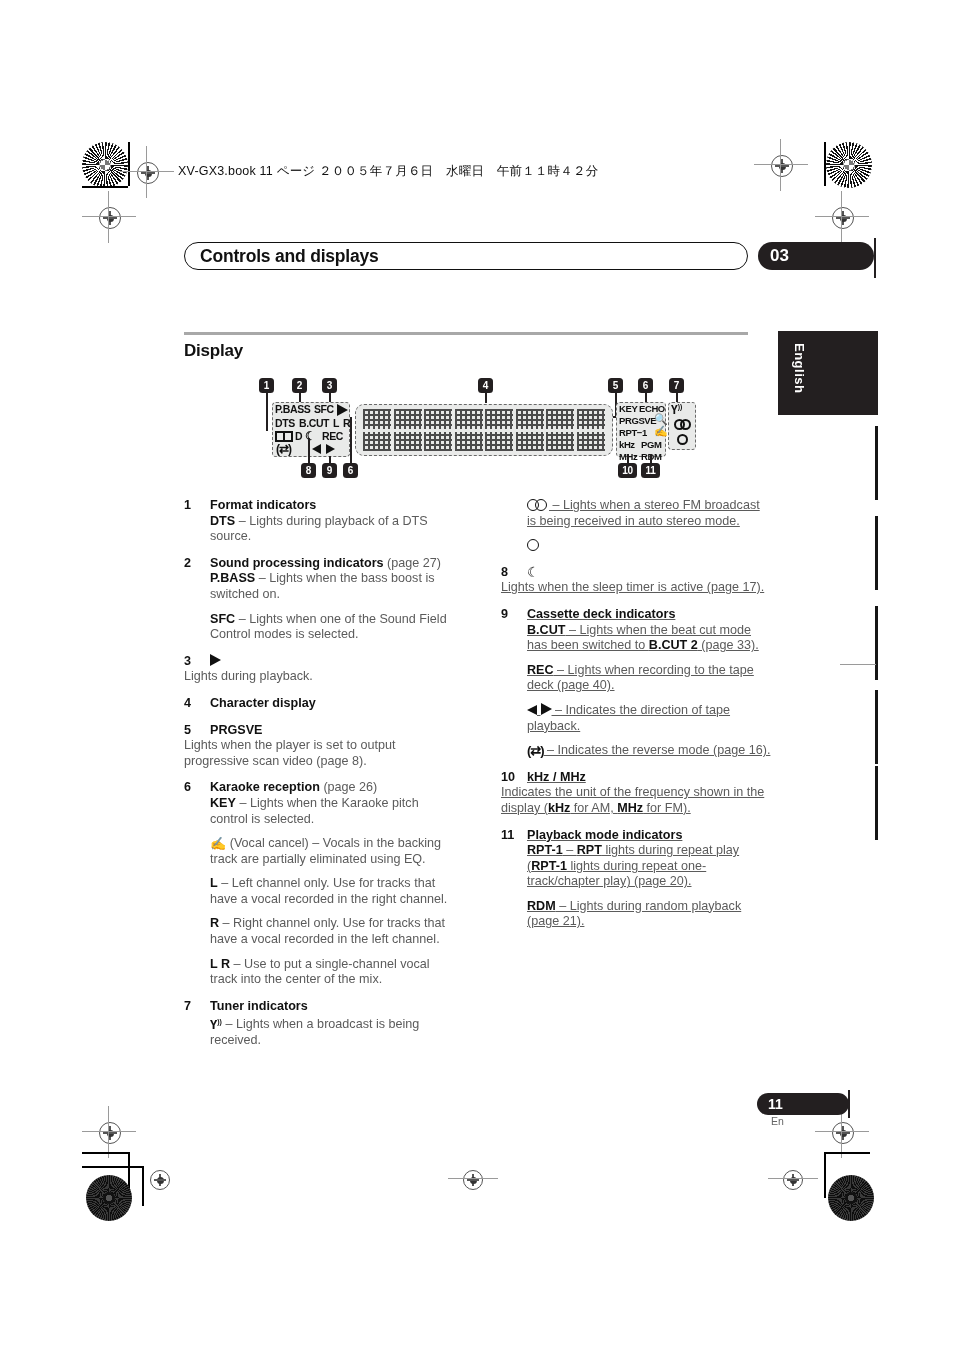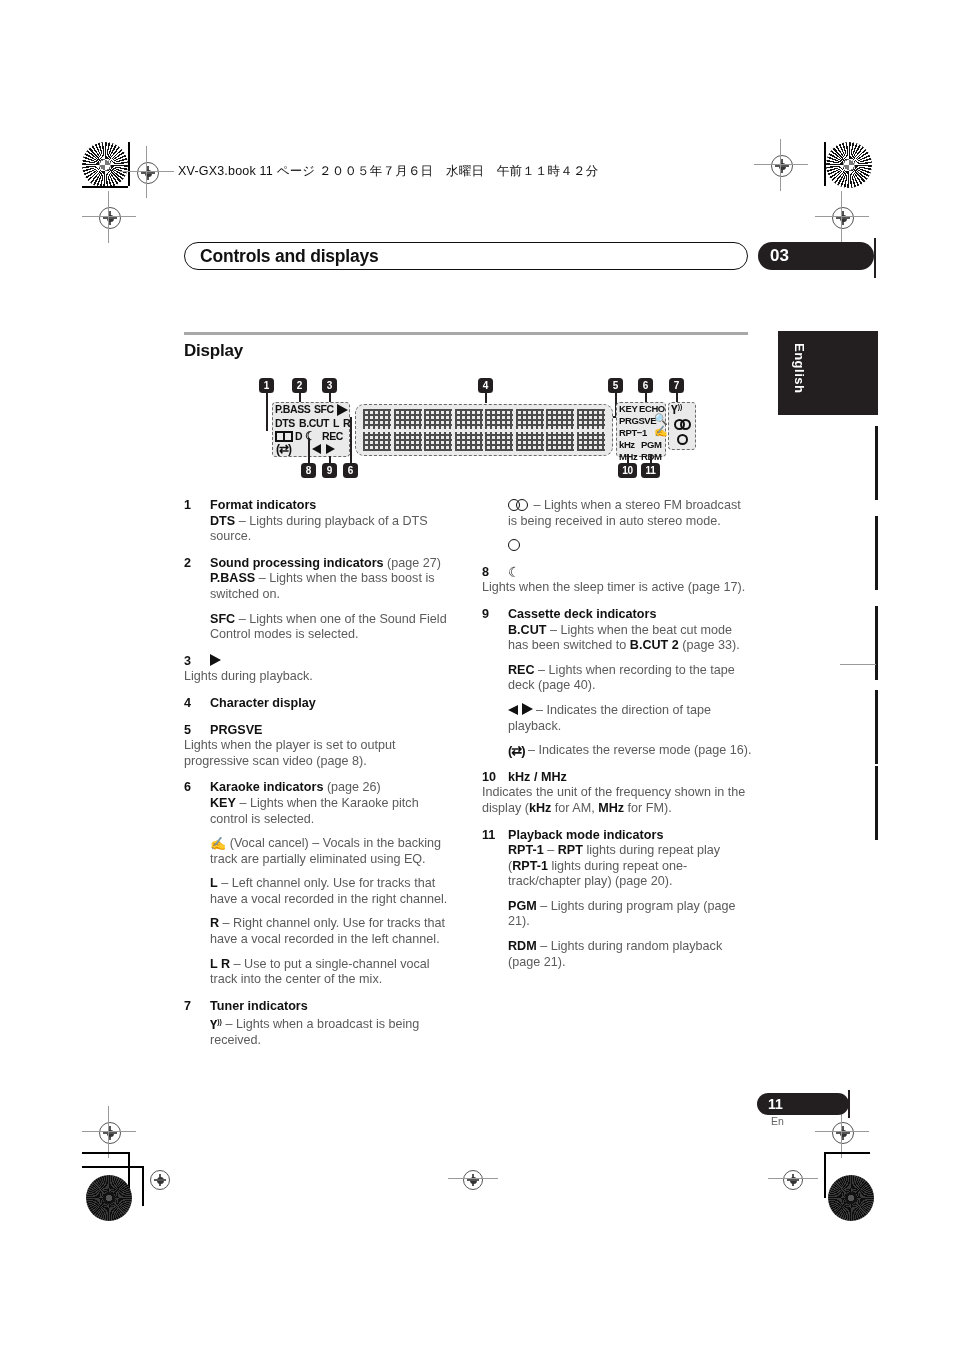--- a/index.html
+++ b/index.html
@@ -282,21 +282,21 @@
   .antenna {
     position: absolute;
     font-size: 12px;
     font-weight: bold;
     color: #111;
   }
 
   
   .col { position: absolute; width: 270px; font-size: 12.6px; line-height: 15.6px; color: #5b5b5b; }
   .col-left  { left: 184px; top: 498px; }
-  .col-right { left: 482px; top: 498px; }
+  .col-right { left: 501px; top: 498px; text-decoration: underline; }
 
   .entry { position: relative; margin-bottom: 11px; }
   .entry .num {
     position: absolute;
     left: 0; top: 0;
     font-weight: bold;
     color: #111;
     font-size: 12.6px;
   }
   .entry .indent { padding-left: 26px; }
@@ -605,21 +605,21 @@
 
   <div class="entry">
     <div class="num">5</div>
     <div class="indent"><span class="head">PRGSVE</span></div>
     <div class="flush"><span>Lights when the player is set to output progressive scan video (page 8).</span></div>
   </div>
 
   <div class="entry">
     <div class="num">6</div>
     <div class="indent">
-      <div><span class="head">Karaoke indicators</span><span> (page 26)</span></div>
+      <div><span class="head">Karaoke reception</span><span> (page 26)</span></div>
       <p><span class="b">KEY</span><span> – Lights when the Karaoke pitch control is selected.</span></p>
       <p><span class="ico ico-mic">✍</span><span> (Vocal cancel) – Vocals in the backing track are partially eliminated using EQ.</span></p>
       <p><span class="b">L</span><span> – Left channel only. Use for tracks that have a vocal recorded in the right channel.</span></p>
       <p><span class="b">R</span><span> – Right channel only. Use for tracks that have a vocal recorded in the left channel.</span></p>
       <p><span class="b">L R</span><span> – Use to put a single-channel vocal track into the center of the mix.</span></p>
     </div>
   </div>
 
   <div class="entry">
     <div class="num">7</div>
@@ -661,21 +661,20 @@
     <div class="num">10</div>
     <div class="indent"><span class="head">kHz / MHz</span></div>
     <div class="flush"><span>Indicates the unit of the frequency shown in the display (</span><span class="b">kHz</span><span> for AM, </span><span class="b">MHz</span><span> for FM).</span></div>
   </div>
 
   <div class="entry">
     <div class="num">11</div>
     <div class="indent">
       <div class="head">Playback mode indicators</div>
       <p style="margin-top:0;"><span class="b">RPT-1</span><span> – </span><span class="b">RPT</span><span> lights during repeat play (</span><span class="b">RPT-1</span><span> lights during repeat one-track/chapter play) (page 20).</span></p>
-      <p><span class="b">PGM</span><span> – Lights during program play (page 21).</span></p>
       <p><span class="b">RDM</span><span> – Lights during random playback (page 21).</span></p>
     </div>
   </div>
 
 </div>
 
 <div class="pg-pill"></div>
 <div class="pg-num">11</div>
 <div class="pg-lang">En</div>
 <div class="bleed-tick" style="left:848px; top:1090px; height:28px;"></div>

